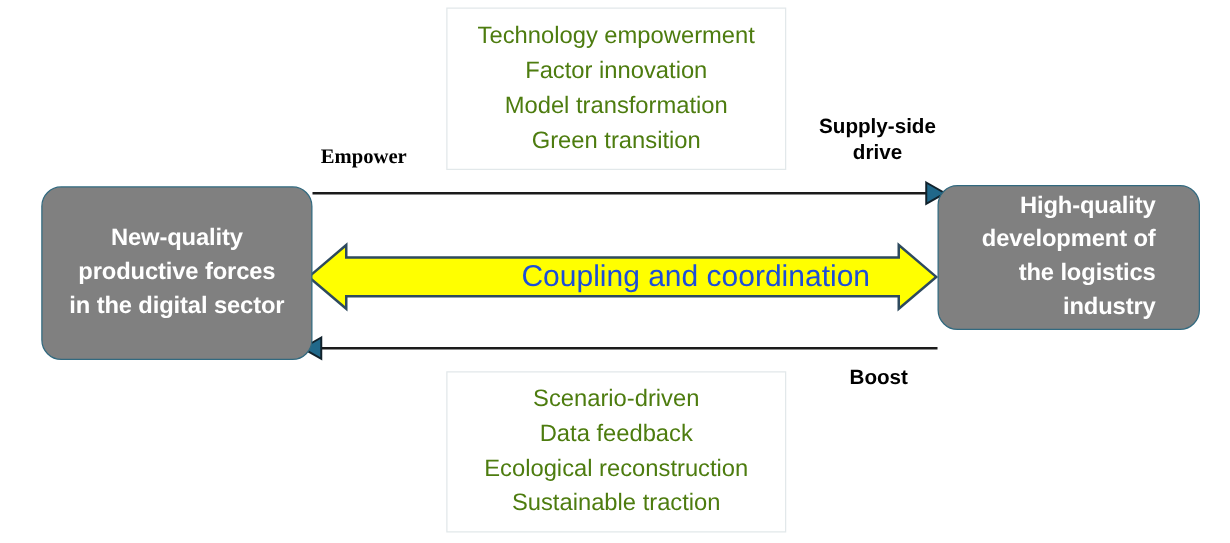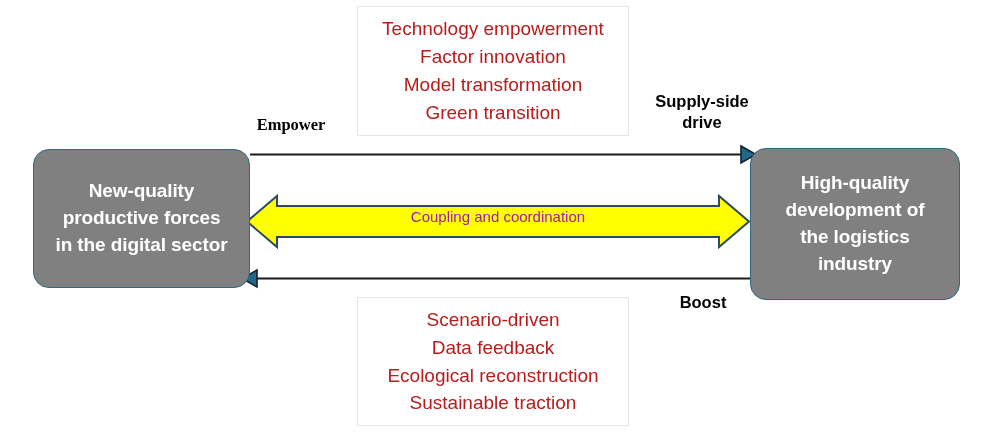--- a/index.html
+++ b/index.html
@@ -41,32 +41,33 @@
     left: 33px;
     top: 149px;
     width: 217px;
     height: 139px;
     align-items: center;
   }
   #node-right {
     left: 750px;
     top: 148px;
     width: 210px;
-    height: 152px;
+    height: 116px;
+    text-align: right;
   }
 
   
   .list-box {
     position: absolute;
     box-sizing: border-box;
     background: #ffffff;
     border: 1px solid #e2e8ea;
     font-size: 19px;
     line-height: 1.47;
-    color: #b91c1c;
+    color: #4d7c0f;
     text-align: center;
     display: flex;
     align-items: center;
     justify-content: center;
     white-space: pre-line;
   }
   #list-top {
     left: 357px;
     top: 6px;
     width: 272px;
@@ -101,23 +102,23 @@
     width: 984px;
     height: 434px;
   }
 
   
   #coupling-caption {
     position: absolute;
     left: 300px;
     top: 208px;
     width: 396px;
-    text-align: center;
-    font-size: 15px;
-    color: #a21caf;
+    text-align: right;
+    font-size: 24px;
+    color: #1d4ed8;
     pointer-events: none;
   }
 </style>
 </head>
 <body>
 
 <div id="canvas">
 
   <svg id="connectors" viewBox="0 0 984 434" xmlns="http://www.w3.org/2000/svg">
 

